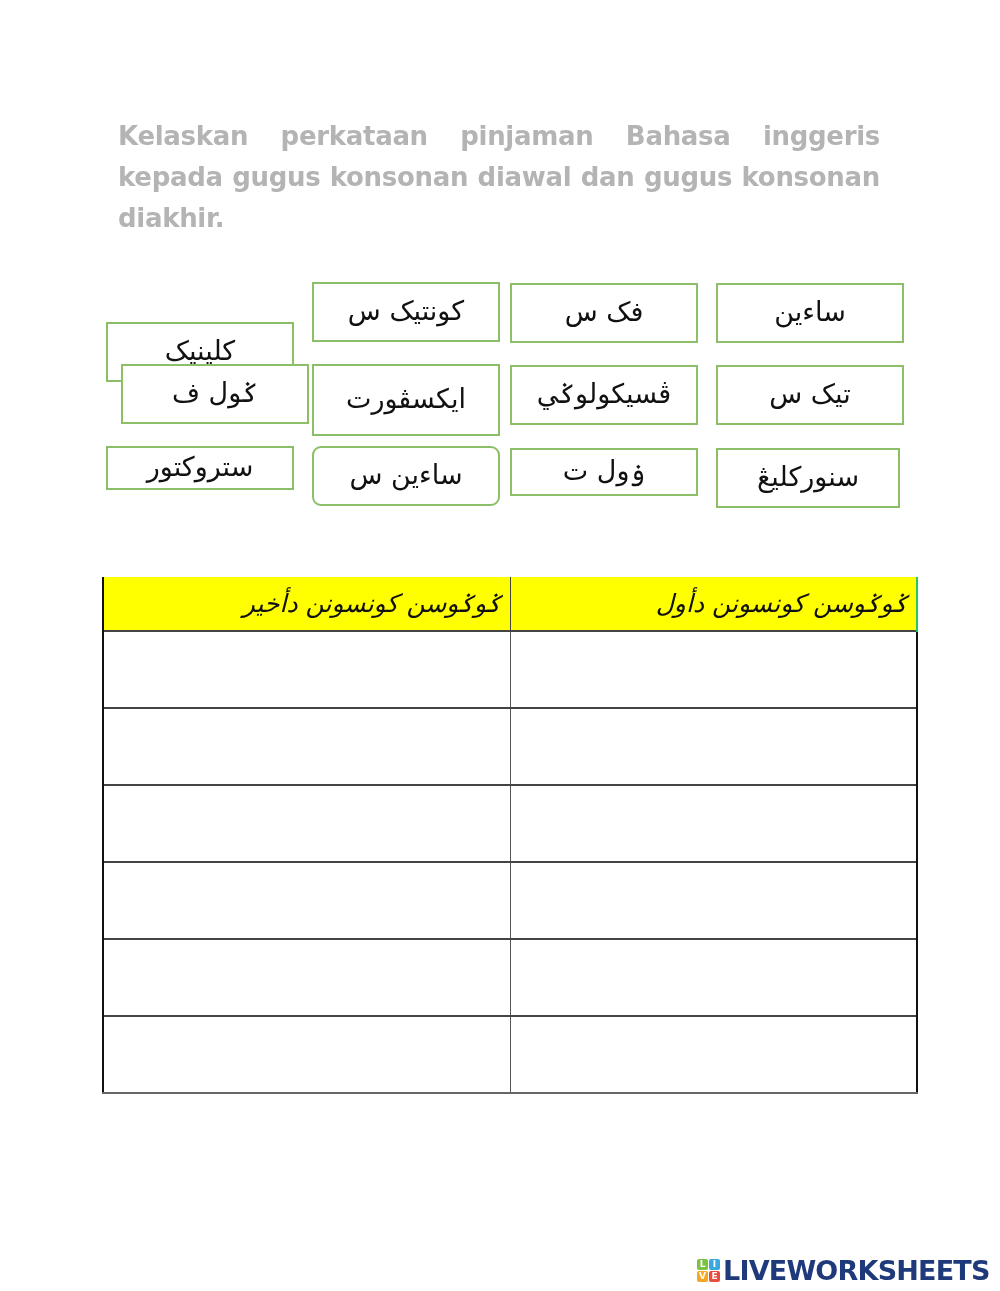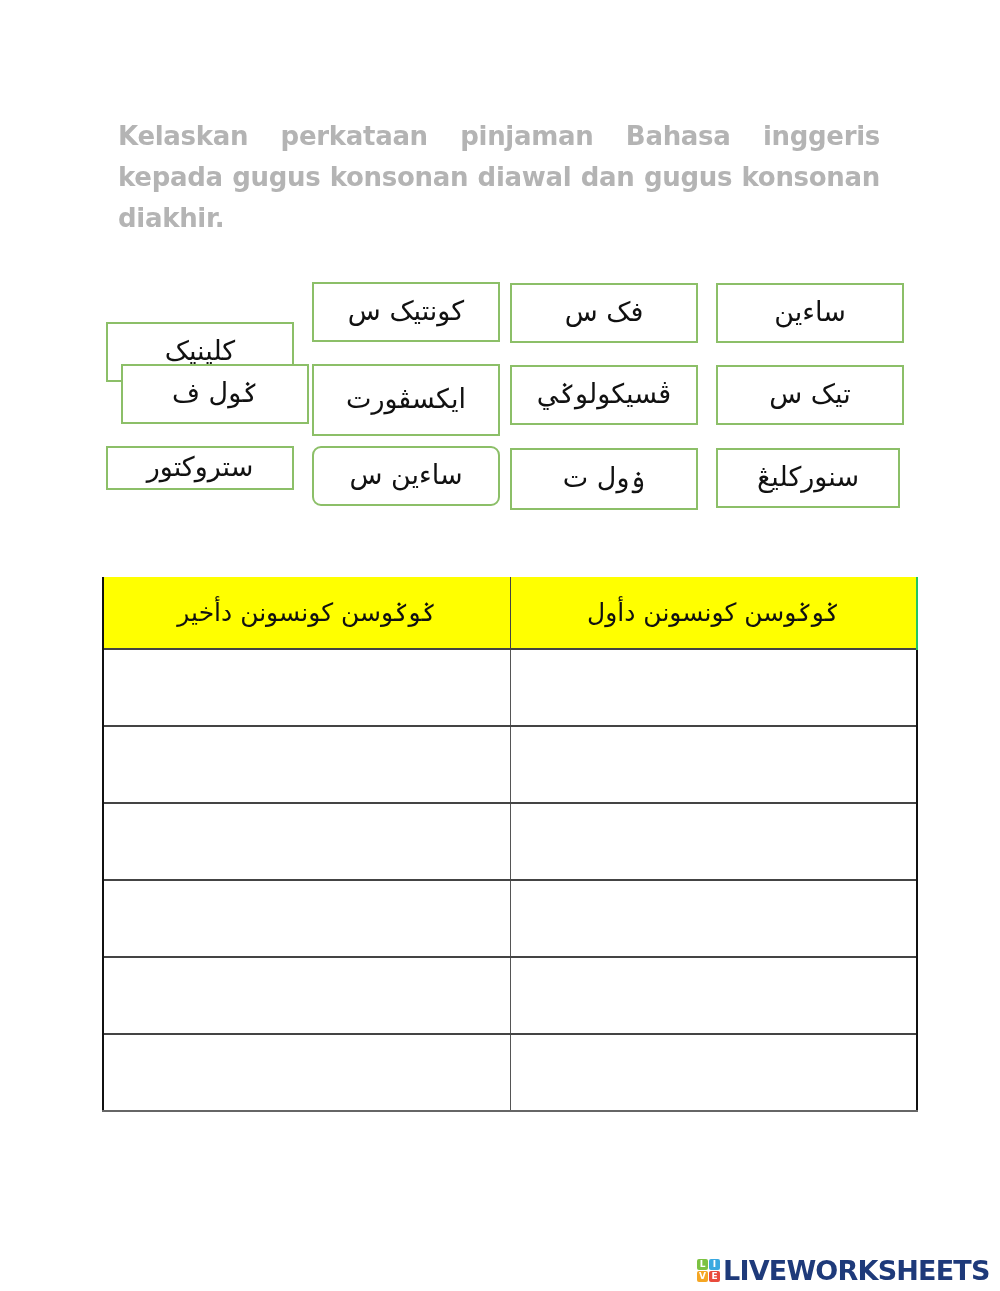--- a/index.html
+++ b/index.html
@@ -47,30 +47,31 @@
       position: absolute;
       left: 102px;
       top: 577px;
       width: 816px;
       border-collapse: collapse;
       table-layout: fixed;
     }
     .sort-table th {
       background: #ffff00;
       height: 37px;
-      padding: 17px;
+      padding: 8px;
       border: 1px solid #444444;
       border-top: none;
       font-family: "DejaVu Sans", sans-serif;
       font-weight: normal;
       font-size: 25px;
       color: #111111;
       direction: rtl;
-      text-align: center;
+      text-align: right;
       vertical-align: middle;
+      font-style: italic;
     }
     .sort-table th:first-child { border-left: 2px solid #111111; }
     .sort-table th:last-child { border-right: 2px solid #22c55e; }
     .sort-table td {
       height: 75px;
       padding: 0;
       border: 1px solid #555555;
       border-top: 2px solid #444444;
       background: #ffffff;
     }
@@ -121,21 +122,21 @@
   <div class="word-box" style="left:510px;top:283px;width:188px;height:60px;">فک س</div>
   <div class="word-box" style="left:716px;top:283px;width:188px;height:60px;">ساءين</div>
 
   <div class="word-box" style="left:106px;top:364px;width:188px;height:60px;margin-left:15px;">ݢول ف</div>
   <div class="word-box" style="left:312px;top:364px;width:188px;height:72px;">ايکسڤورت</div>
   <div class="word-box" style="left:510px;top:365px;width:188px;height:60px;">ڤسيکولوݢي</div>
   <div class="word-box" style="left:716px;top:365px;width:188px;height:60px;">تيک س</div>
 
   <div class="word-box" style="left:106px;top:446px;width:188px;height:44px;">ستروکتور</div>
   <div class="word-box" style="left:312px;top:446px;width:188px;height:60px;border-radius:9px;">ساءين س</div>
-  <div class="word-box" style="left:510px;top:448px;width:188px;height:62px;">ۏول ت</div>
+  <div class="word-box" style="left:510px;top:448px;width:188px;height:48px;">ۏول ت</div>
   <div class="word-box" style="left:716px;top:448px;width:184px;height:60px;">سنورکليڠ</div>
 </div>
 
 <table class="sort-table">
   <thead>
     <tr>
       <th>ݢوݢوسن کونسونن دأخير</th>
       <th>ݢوݢوسن کونسونن دأول</th>
     </tr>
   </thead>

